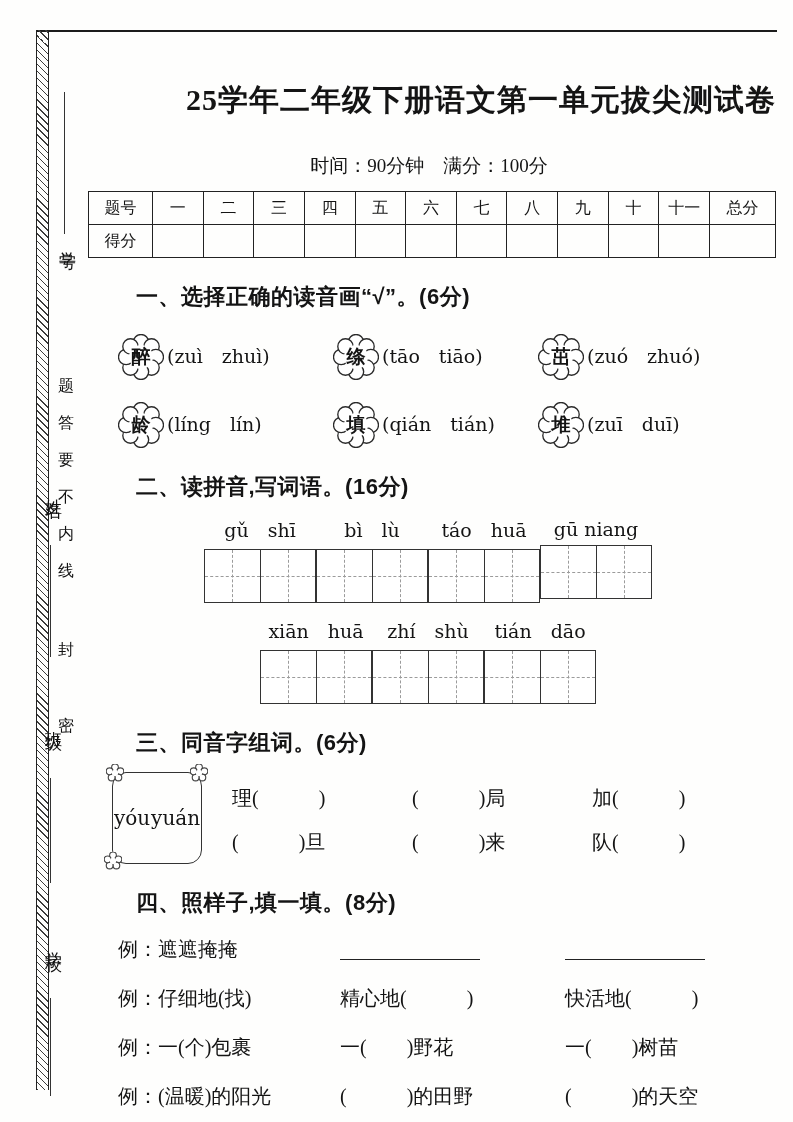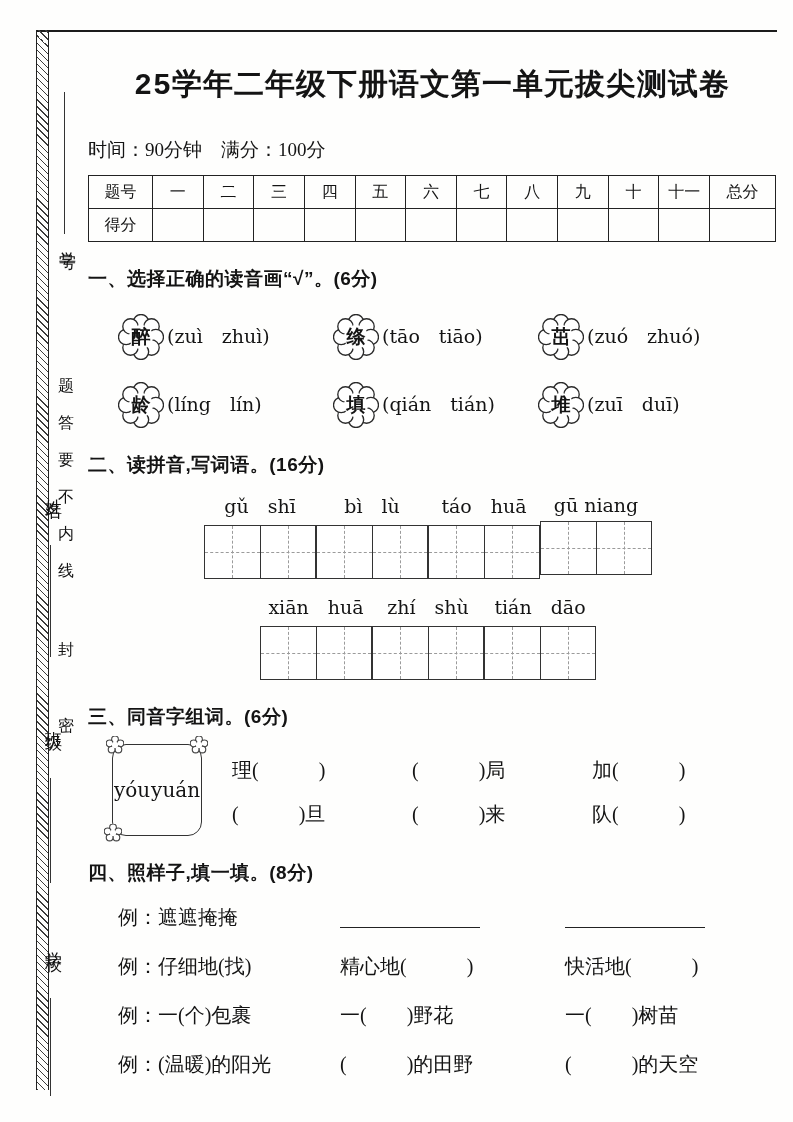--- a/index.html
+++ b/index.html
@@ -27,34 +27,34 @@
     position:absolute; writing-mode:vertical-rl; text-orientation:upright;
     font-size:17px; letter-spacing:3px; color:#111;
   }
   .vline { position:absolute; width:0; border-left:1.3px solid #333; }
   .seal-char { position:absolute; left:58px; font-size:16px; color:#111; }
 
   
   .main { position:absolute; left:88px; top:58px; width:688px; }
 
   .title {
-    text-align:center; font-size:30px; font-weight:700; letter-spacing:1px;
-    margin-top:6px; font-family:Liberation Mono, monospace;
-  }
-  .meta { text-align:left; font-size:19px; margin-top:32px; padding-right:6px; }
+    text-align:right; font-size:30px; font-weight:700; letter-spacing:1px;
+    margin-top:22px; font-family:Liberation Serif, serif;
+  }
+  .meta { text-align:center; font-size:19px; margin-top:32px; padding-right:6px; }
 
   table.score-table { width:100%; border-collapse:collapse; table-layout:fixed; margin-top:12px; }
   table.score-table td {
     border:1.6px solid #222; height:33px; text-align:center;
     font-size:16px; padding:0;
   }
 
   .sec-heading {
     font-family:"Liberation Sans", sans-serif; font-weight:700;
-    font-size:19px; margin-top:24px; letter-spacing:0.5px;
+    font-size:22px; margin-top:24px; letter-spacing:0.5px;margin-left:48px;
   }
 
   
   .s1-row { display:flex; margin-top:22px; padding-left:30px; align-items:center; }
   .s1-item { display:flex; align-items:center; width:215px; }
   .s1-item:nth-child(2){ width:205px; }
   .s1-item:nth-child(3){ width:auto; }
   .flower { position:relative; width:46px; height:46px; flex:0 0 46px; }
   .flower svg { position:absolute; inset:0; width:46px; height:46px; }
   .flower .ch {

